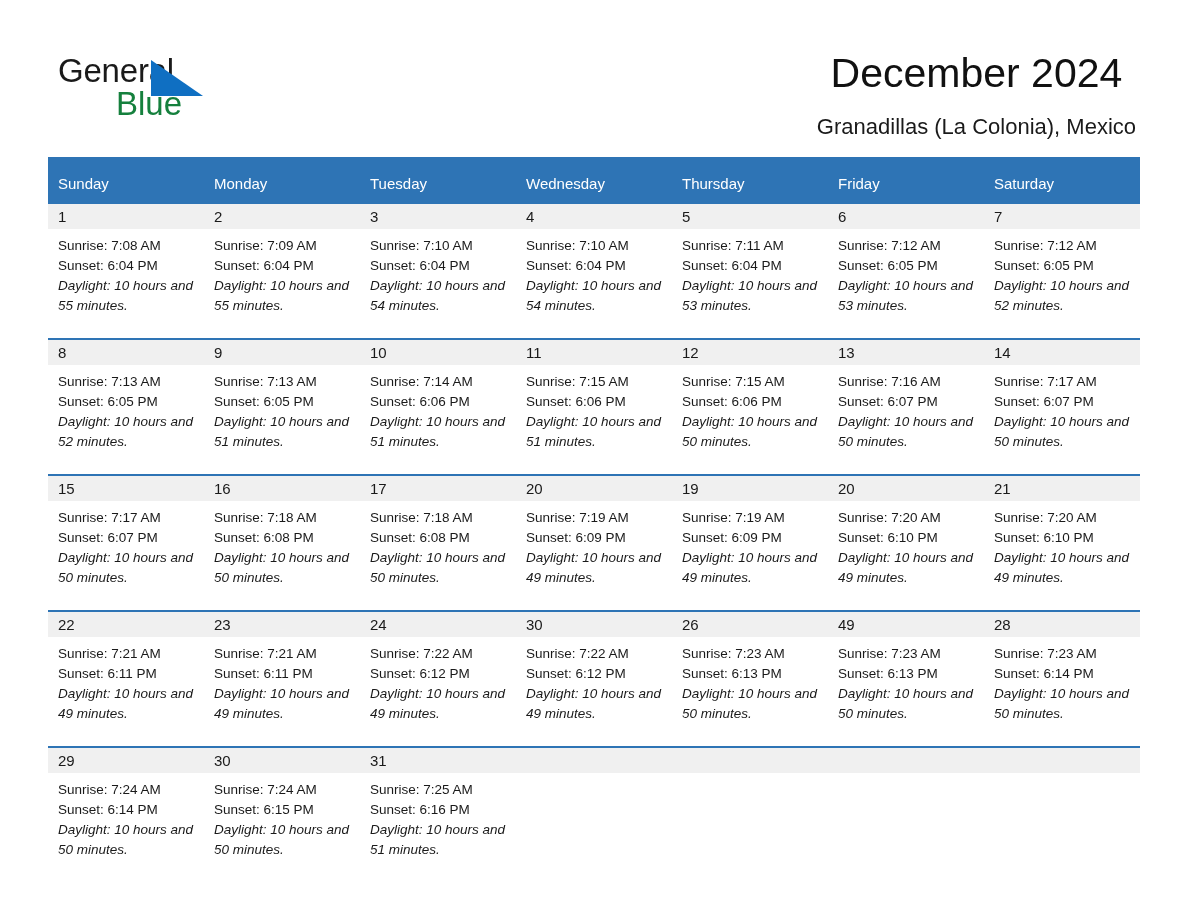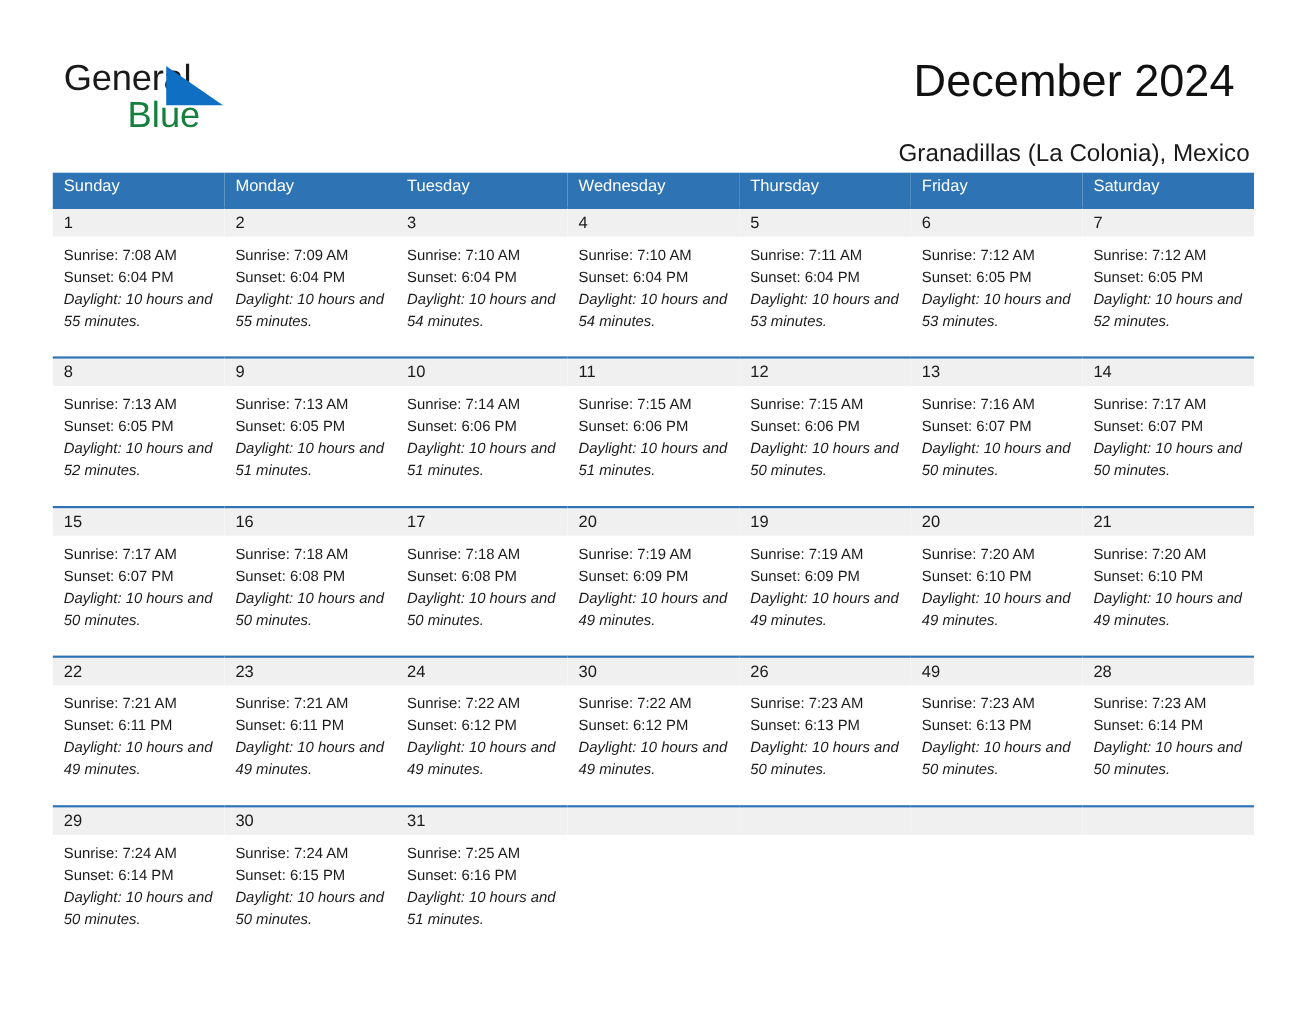--- a/index.html
+++ b/index.html
@@ -67,21 +67,21 @@
     text-align: center;
   }
   .month-title {
     font-size: 41px;
     font-weight: 400;
     color: #111111;
     line-height: 50px;
     white-space: nowrap;
   }
   .location-subtitle {
-    margin-top: 28px;
+    margin-top: 16px;
     font-size: 22px;
     font-weight: 400;
     color: #1a1a1a;
     line-height: 26px;
     white-space: nowrap;
   }
 
   
   .calendar {
     position: absolute;
@@ -92,21 +92,21 @@
     table-layout: fixed;
   }
   .calendar col { width: 156px; }
 
   .dow-row th {
     background: #2e74b5;
     color: #ffffff;
     font-size: 15px;
     font-weight: 400;
     text-align: left;
-    padding: 4px 0 9px 10px;
+    padding: 18px 0 9px 10px;
     line-height: 18px;
     border: none;
   }
 
   td.day-cell {
     vertical-align: top;
     padding: 0;
     border: none;
     border-top: 2px solid #2e74b5;
     height: 134px;

